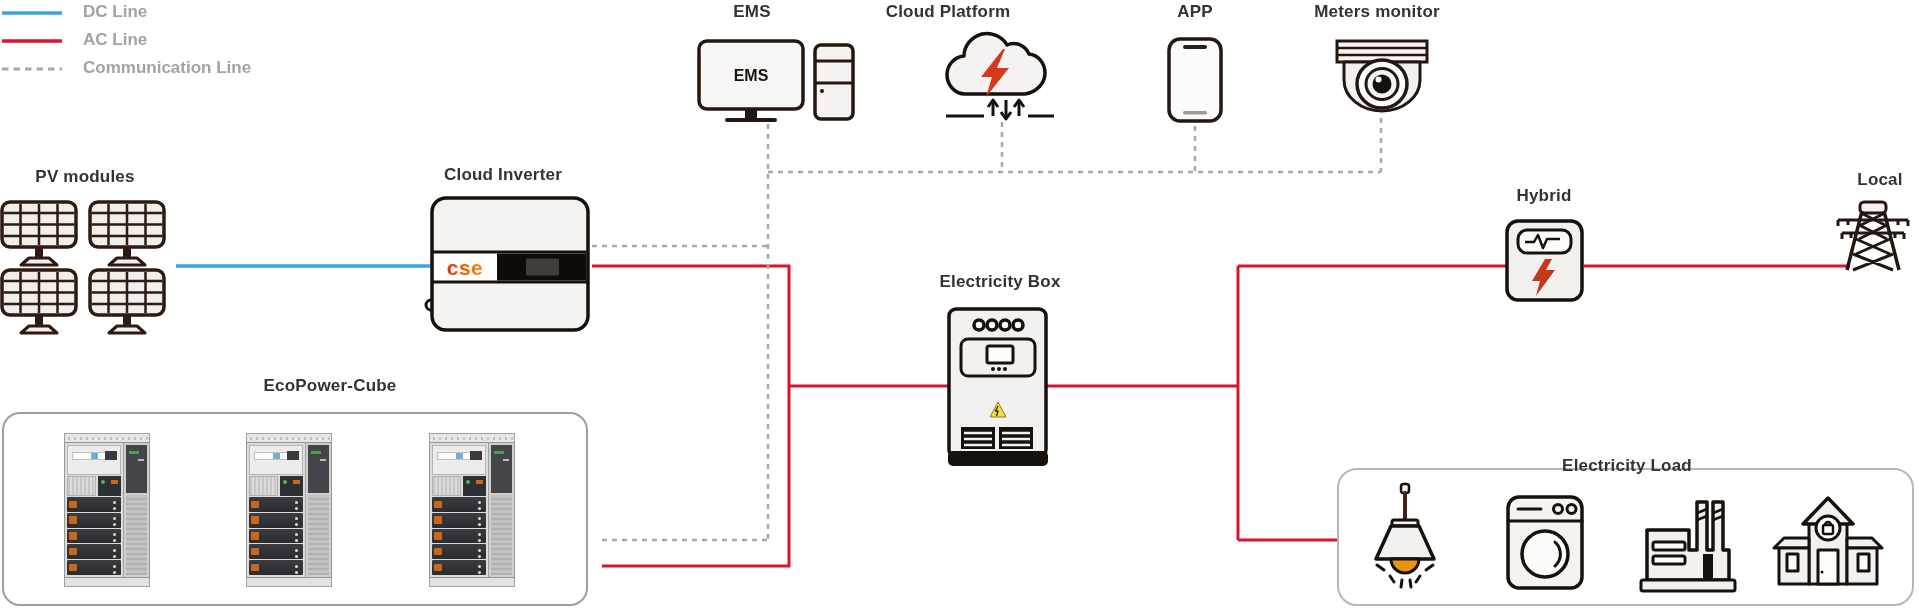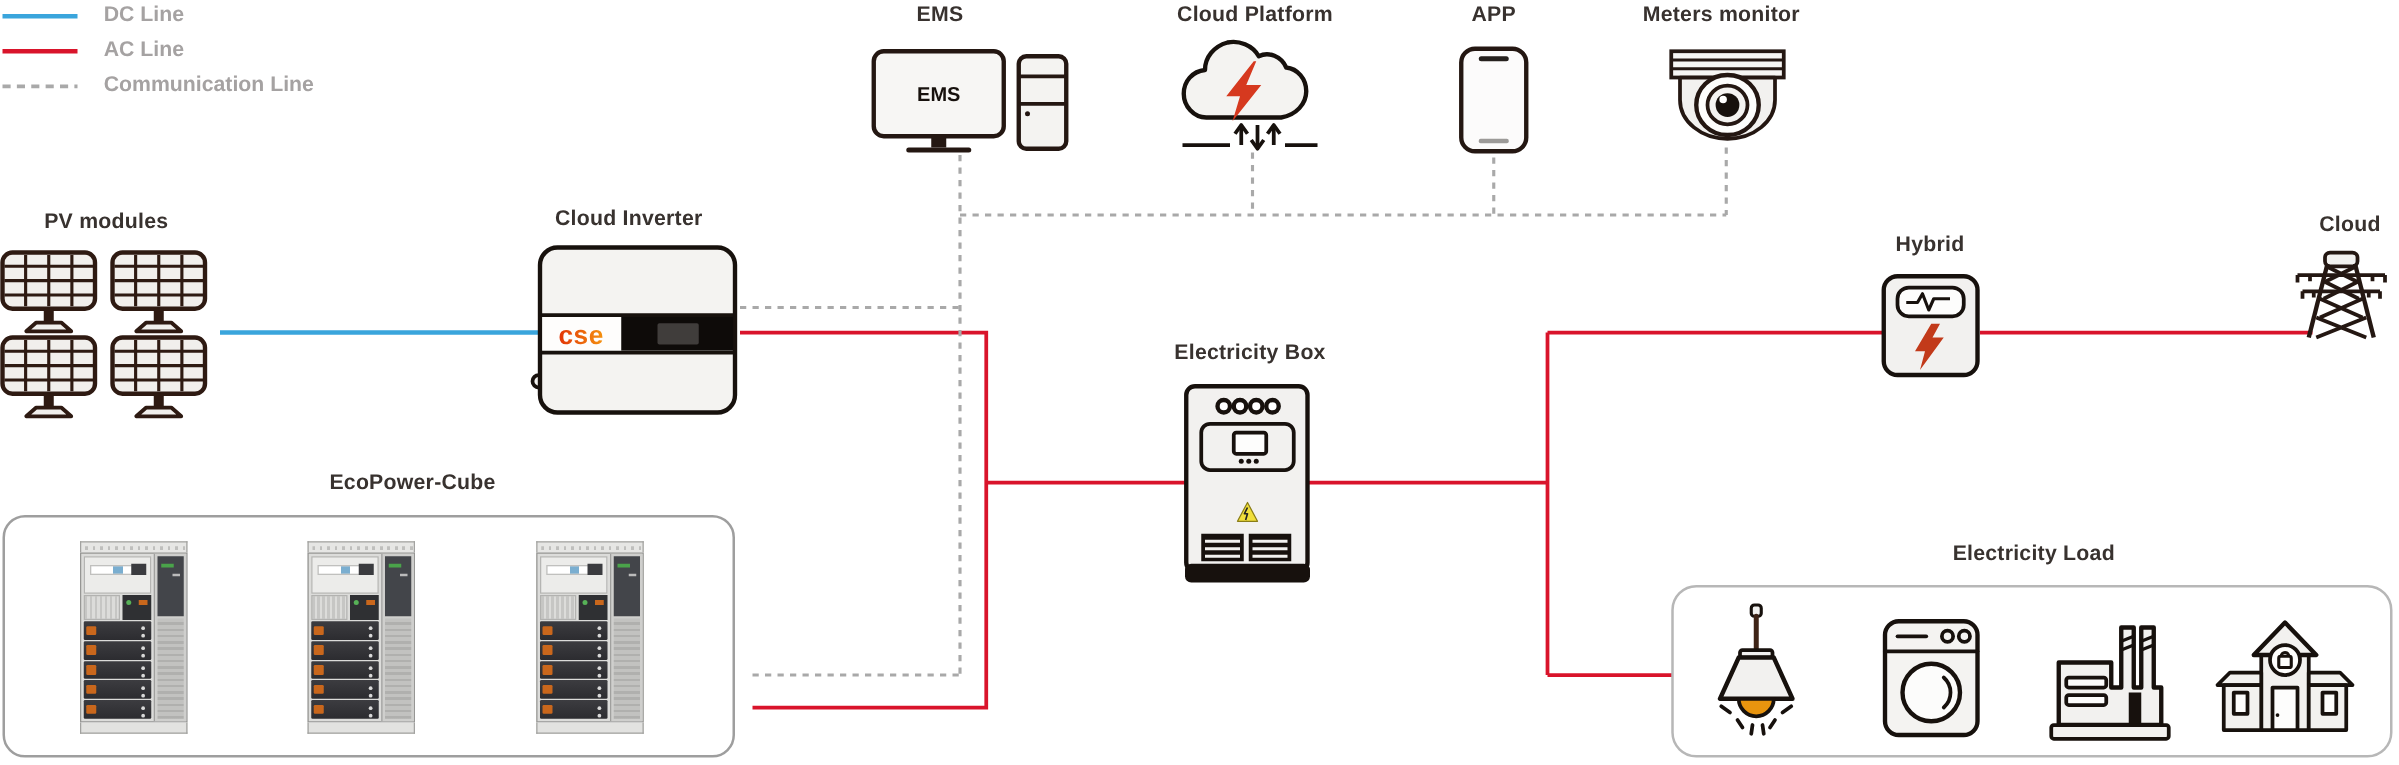--- a/index.html
+++ b/index.html
@@ -84,27 +84,27 @@
   </svg>
 
   <div class="legend-label" style="left:83px;top:2px">DC Line</div>
   <div class="legend-label" style="left:83px;top:30px">AC Line</div>
   <div class="legend-label" style="left:83px;top:58px">Communication Line</div>
 
   <div class="node-label" style="left:85px;top:167px">PV modules</div>
   <div class="node-label" style="left:503px;top:165px">Cloud Inverter</div>
   <div class="node-label" style="left:330px;top:376px">EcoPower-Cube</div>
   <div class="node-label" style="left:752px;top:2px">EMS</div>
-  <div class="node-label" style="left:1004px;top:2px">Cloud Platform</div>
+  <div class="node-label" style="left:948px;top:2px">Cloud Platform</div>
   <div class="node-label" style="left:1195px;top:2px">APP</div>
   <div class="node-label" style="left:1377px;top:2px">Meters monitor</div>
   <div class="node-label" style="left:1000px;top:272px">Electricity Box</div>
   <div class="node-label" style="left:1544px;top:186px">Hybrid</div>
-  <div class="node-label" style="left:1880px;top:170px">Cloud</div>
-  <div class="node-label" style="left:1627px;top:433px">Electricity Load</div>
+  <div class="node-label" style="left:1880px;top:170px">Local</div>
+  <div class="node-label" style="left:1627px;top:456px">Electricity Load</div>
 
   <svg class="node" style="left:0;top:200px" width="172" height="136" viewBox="0 0 172 136">
     <g stroke="#2e1a12" stroke-linejoin="round">
       <g transform="translate(2,2)">
         <rect x="0" y="0" width="74" height="45" rx="8" fill="#f1efec" stroke-width="3.5"></rect>
         <path d="M18.5,2 V43 M37,2 V43 M55.5,2 V43 M1.5,11 H72.5 M1.5,22.5 H72.5 M1.5,34 H72.5" stroke-width="2.5" fill="none"></path>
         <rect x="33" y="45" width="8" height="12" fill="#2e1a12" stroke="none"></rect>
         <path d="M19,63 h36 l-8,-7 h-20 z" fill="#f1efec" stroke-width="3"></path>
       </g>
       <g transform="translate(90,2)">

